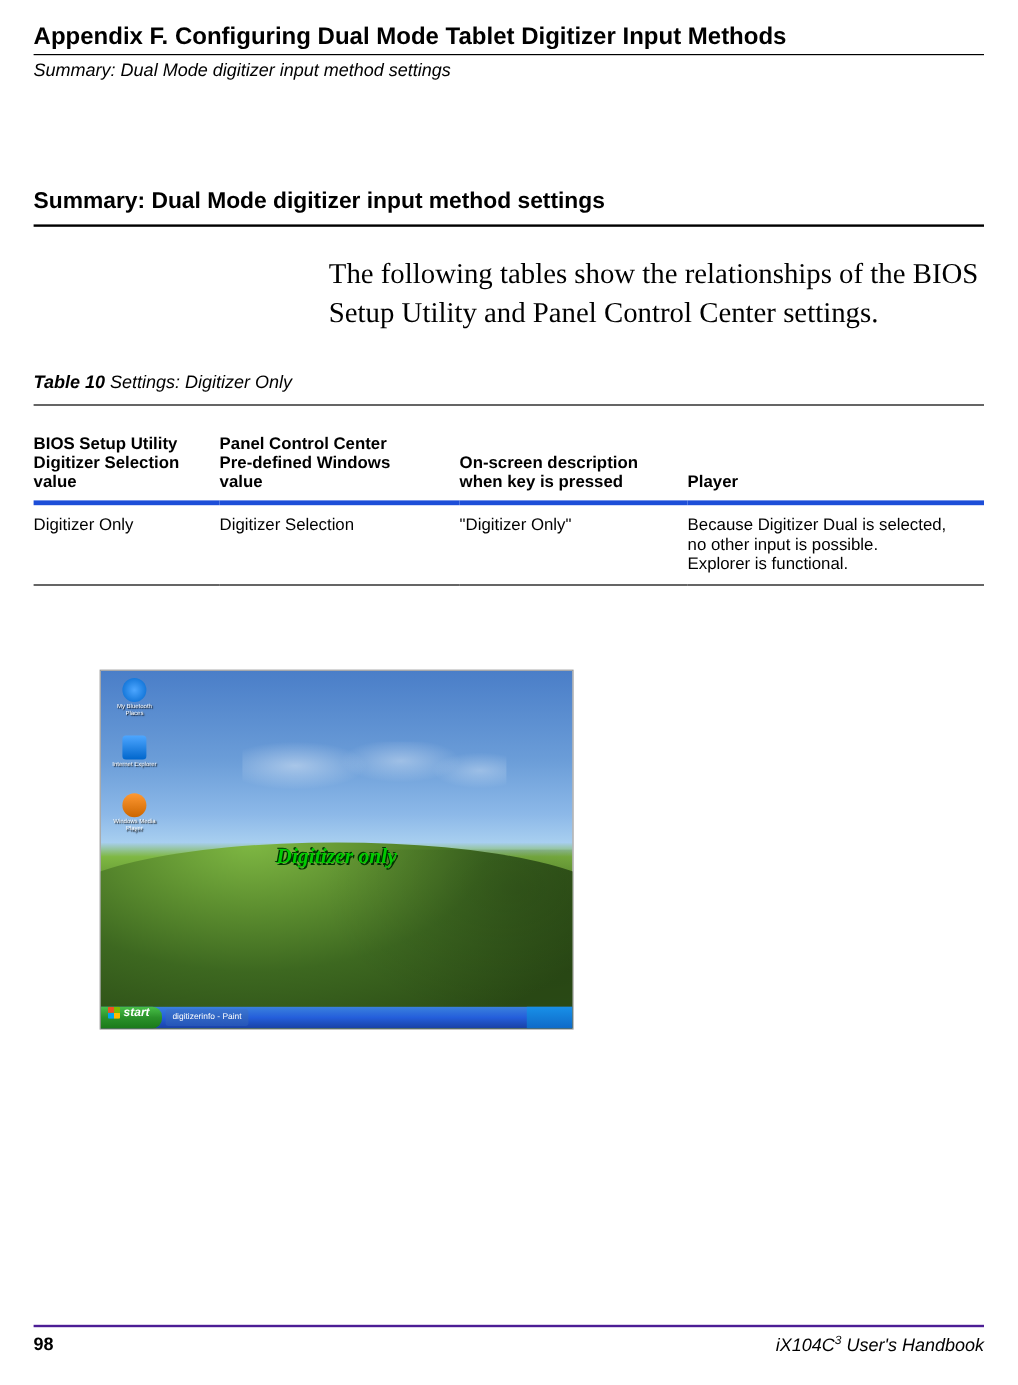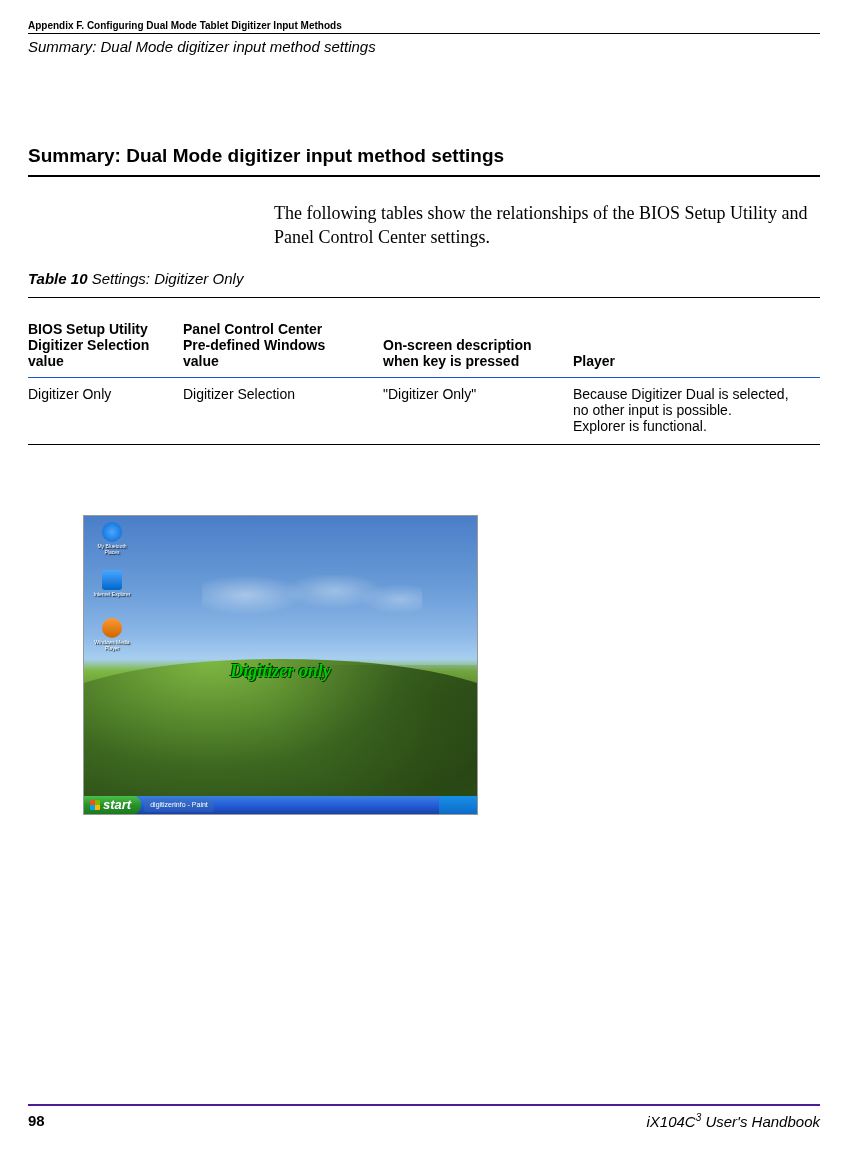--- a/index.html
+++ b/index.html
@@ -14,41 +14,41 @@
       font-family: Arial, Helvetica, sans-serif;
       position: relative;
       padding: 20px 28px;
     }
     .header-section {
       border-bottom: 1px solid #000;
       padding-bottom: 2px;
       margin-bottom: 2px;
     }
     .appendix-title {
-      font-size: 10px;
+      font-size: 20px;
       font-weight: bold;
     }
     .subtitle {
       font-style: italic;
       font-size: 15px;
       margin-top: 4px;
       margin-bottom: 90px;
     }
     .section-heading {
       font-size: 19px;
       font-weight: bold;
       border-bottom: 2px solid #000;
       padding-bottom: 8px;
       margin-bottom: 24px;
     }
     .intro-text {
       font-family: 'Times New Roman', Times, serif;
-      font-size: 18px;
+      font-size: 24px;
       margin-left: 246px;
-      margin-bottom: 20px;
+      margin-bottom: 32px;
       line-height: 1.35;
     }
     .table-caption {
       font-size: 15px;
       margin-bottom: 19px;
       border-bottom: 1px solid #000;
       padding-bottom: 10px;
     }
     .table-caption .bold {
       font-weight: bold;
@@ -60,21 +60,21 @@
     .settings-table {
       width: 100%;
       border-collapse: collapse;
       font-size: 14px;
     }
     .settings-table th {
       text-align: left;
       font-weight: bold;
       padding: 4px 6px 8px 0;
       vertical-align: bottom;
-      border-bottom: 1px solid #1d4ed8;
+      border-bottom: 4px solid #1d4ed8;
     }
     .settings-table td {
       padding: 8px 6px 10px 0;
       vertical-align: top;
       border-bottom: 1px solid #000;
     }
     .col1 { width: 155px; }
     .col2 { width: 200px; }
     .col3 { width: 190px; }
     .col4 { width: auto; }
@@ -173,22 +173,22 @@
       background: linear-gradient(to bottom, #3a81dd, #245edb 50%, #1941a5);
       display: flex;
       align-items: center;
     }
     .start-button {
       height: 100%;
       padding: 0 10px 0 6px;
       background: linear-gradient(to bottom, #48c048, #2a912a 50%, #1a7a1a);
       border-radius: 0 8px 8px 0;
       display: flex;
-      align-items: center;
-      font-size: 13px;
+      align-items: flex-start;
+      font-size: 10px;
       font-weight: bold;
       font-style: italic;
       color: white;
       gap: 3px;
     }
     .win-flag {
       width: 10px;
       height: 10px;
       background: 
         linear-gradient(to right, #f25022 50%, #7fba00 50%) top / 100% 50% no-repeat,

